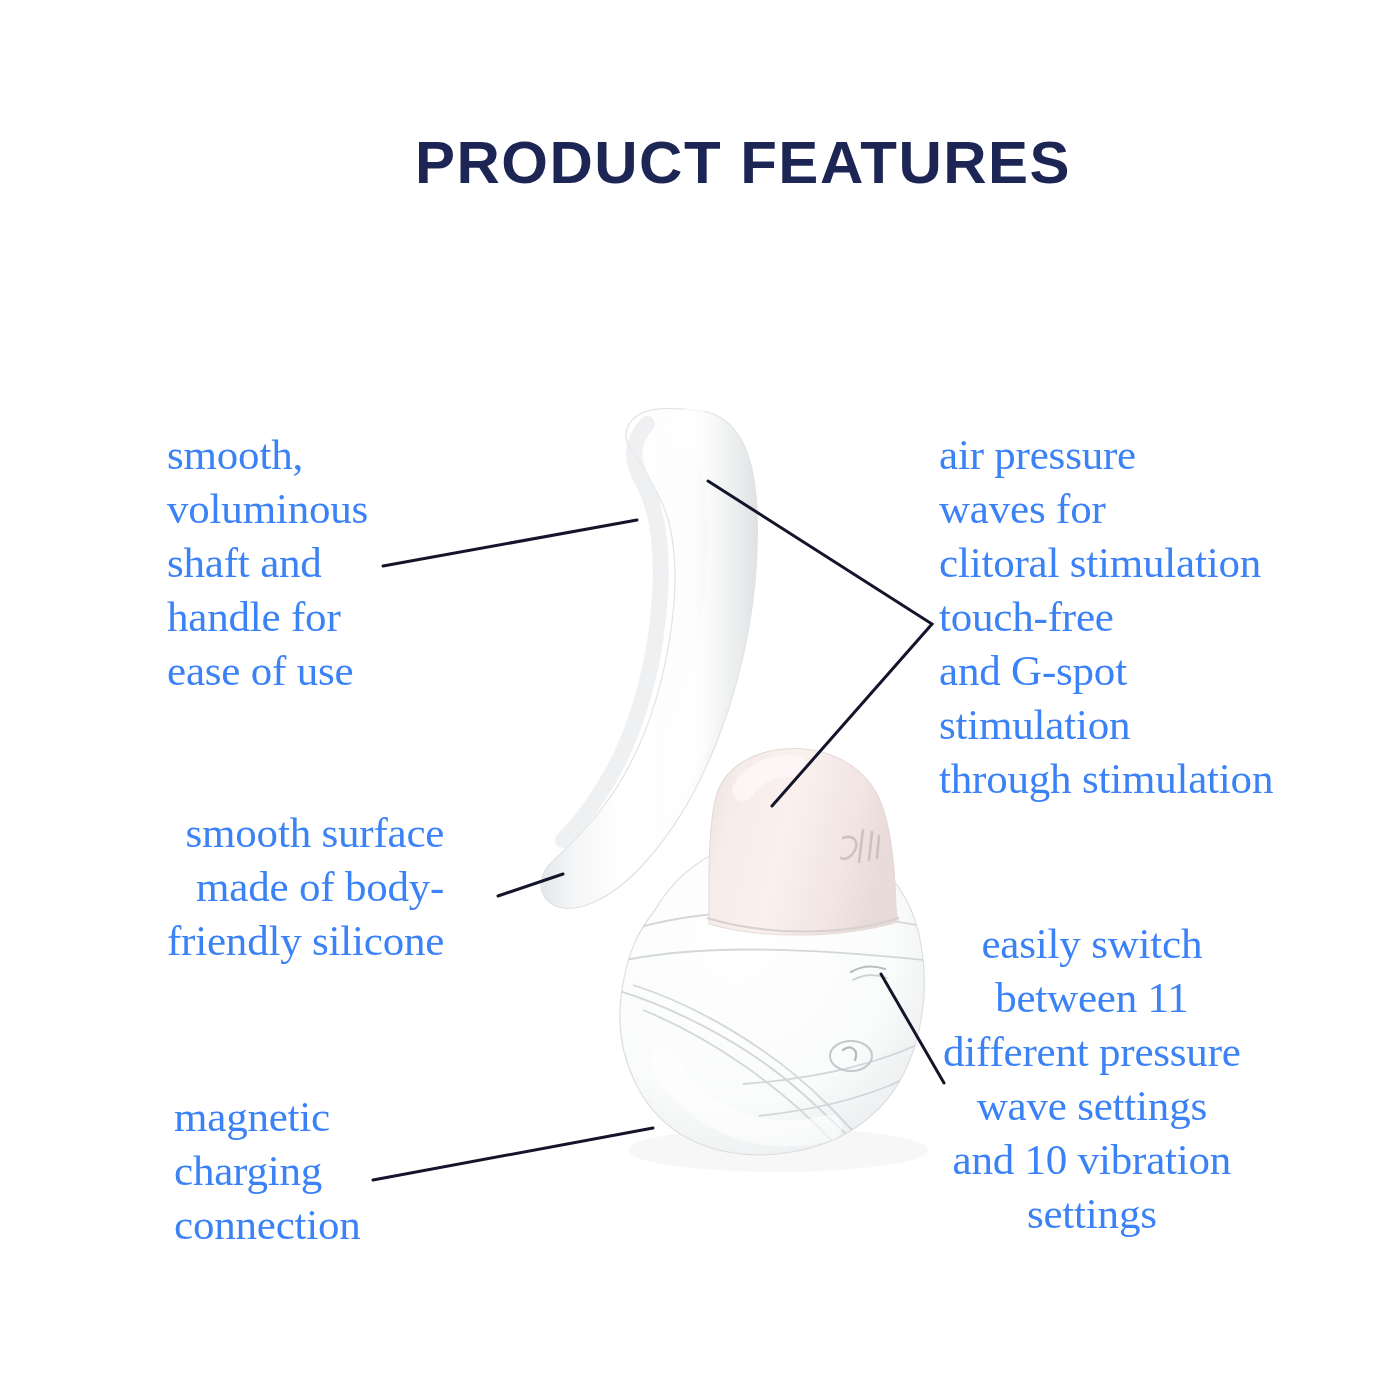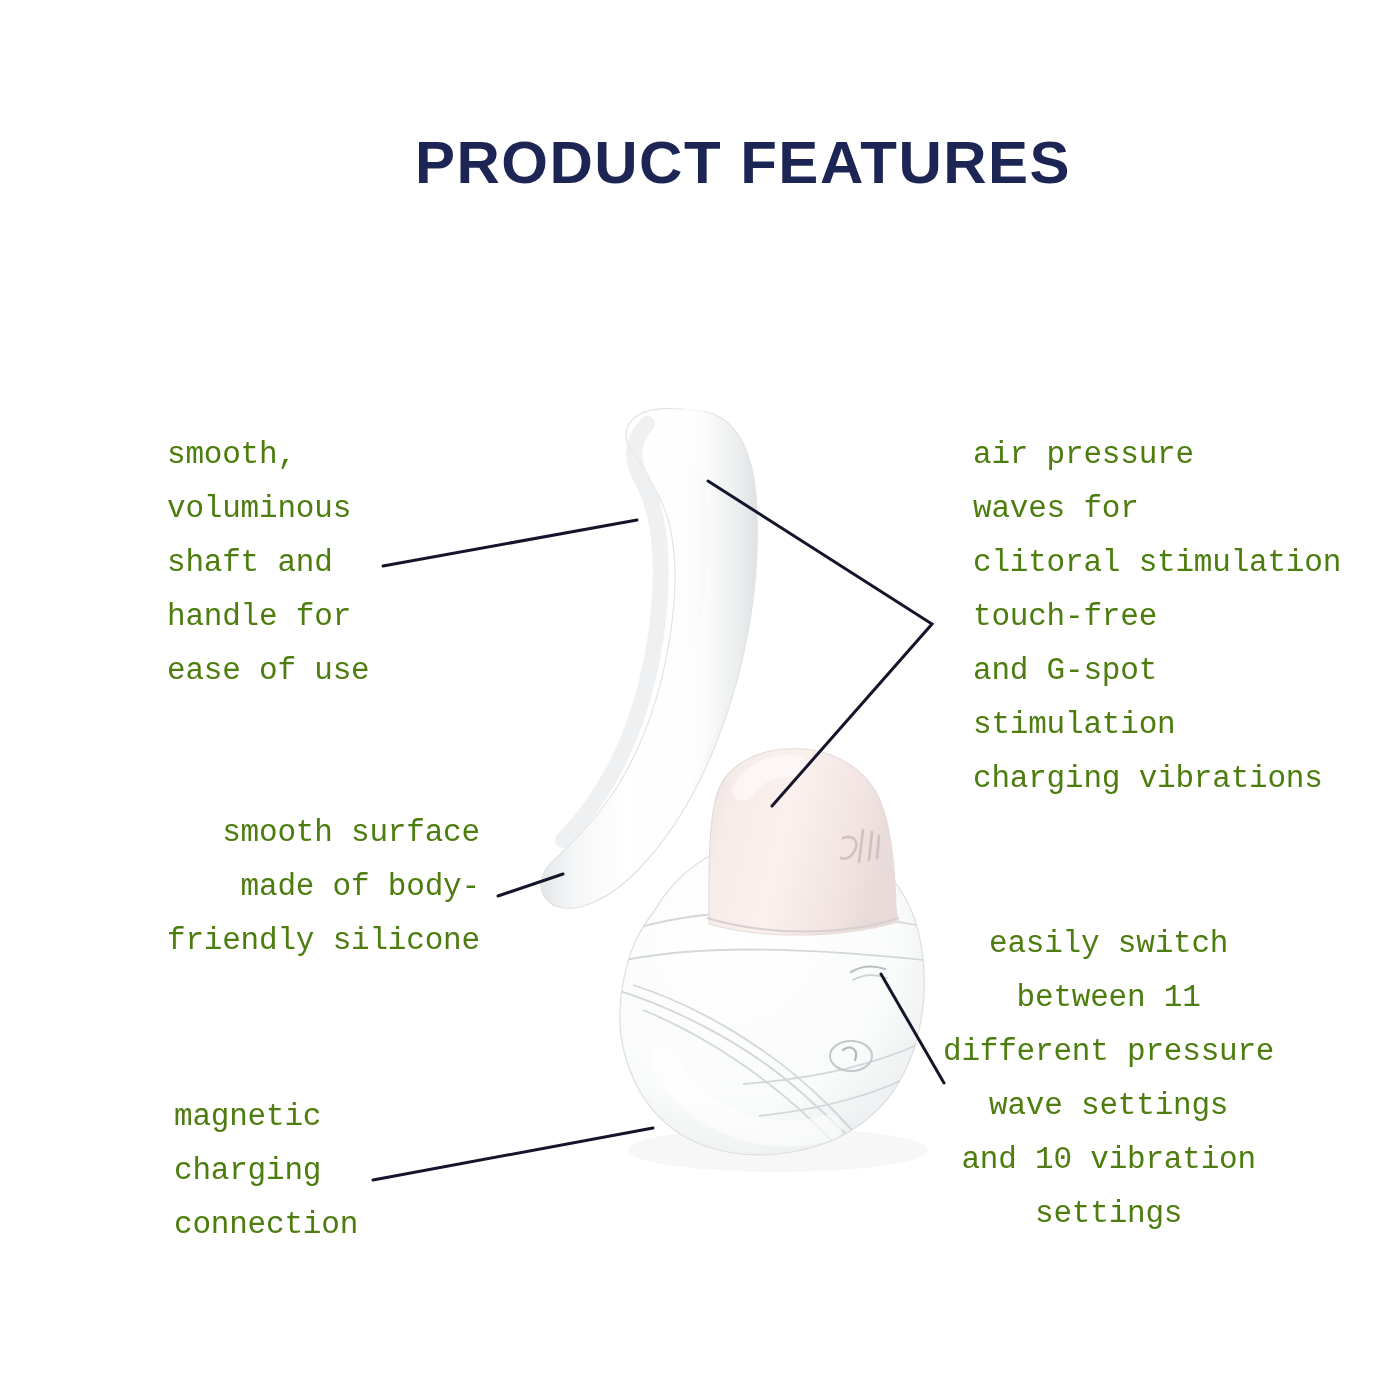--- a/index.html
+++ b/index.html
@@ -28,33 +28,33 @@
     font-weight: bold;
     font-size: 60px;
     letter-spacing: 1.5px;
     color: #1c2553;
     white-space: nowrap;
   }
 
   
   .callout {
     position: absolute;
-    color: #4d7c0f;
-    font-family: Liberation Mono, monospace;
+    color: #3b82f6;
+    font-family: Liberation Serif, serif;
     font-weight: normal;
-    font-size: 31px;
+    font-size: 43px;
     line-height: 54px;
     letter-spacing: -0.2px;
   }
   .callout .ln { display: block; white-space: nowrap; }
 
   #callout-shaft          { left: 124px; top: 428px; }
   #callout-silicone       { left: 124px; top: 806px; text-align: right; }
   #callout-charging       { left: 131px; top: 1090px; }
-  #callout-airpressure    { left: 930px; top: 428px; }
+  #callout-airpressure    { left: 896px; top: 428px; }
   #callout-settings       { left: 900px; top: 917px; text-align: center; }
 
   
   #product-svg, #leader-svg {
     position: absolute;
     left: 0; top: 0;
     width: 1400px;
     height: 1400px;
   }
   #leader-svg { pointer-events: none; }
@@ -245,21 +245,21 @@
     <span class="ln">connection</span>
   </div>
 
   <div class="callout" id="callout-airpressure">
     <span class="ln">air pressure</span>
     <span class="ln">waves for</span>
     <span class="ln">clitoral stimulation</span>
     <span class="ln">touch-free</span>
     <span class="ln">and G-spot</span>
     <span class="ln">stimulation</span>
-    <span class="ln">charging vibrations</span>
+    <span class="ln">through stimulation</span>
   </div>
 
   <div class="callout" id="callout-settings">
     <span class="ln">easily switch</span>
     <span class="ln">between 11</span>
     <span class="ln">different pressure</span>
     <span class="ln">wave settings</span>
     <span class="ln">and 10 vibration</span>
     <span class="ln">settings</span>
   </div>

